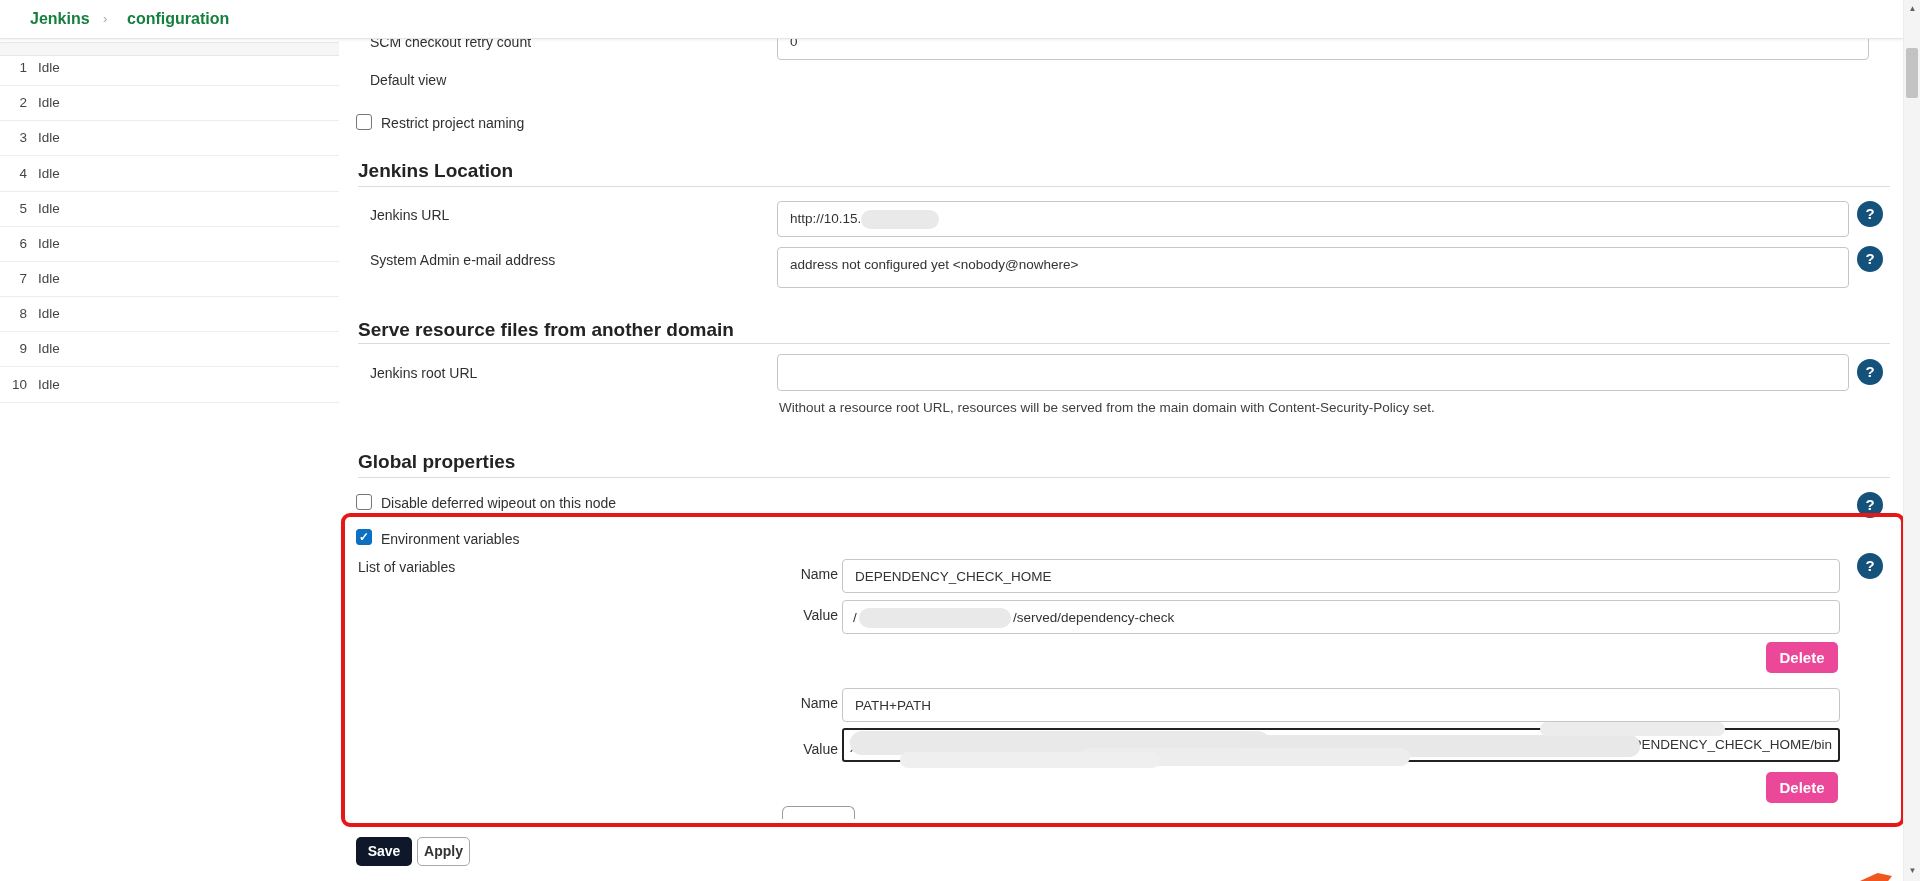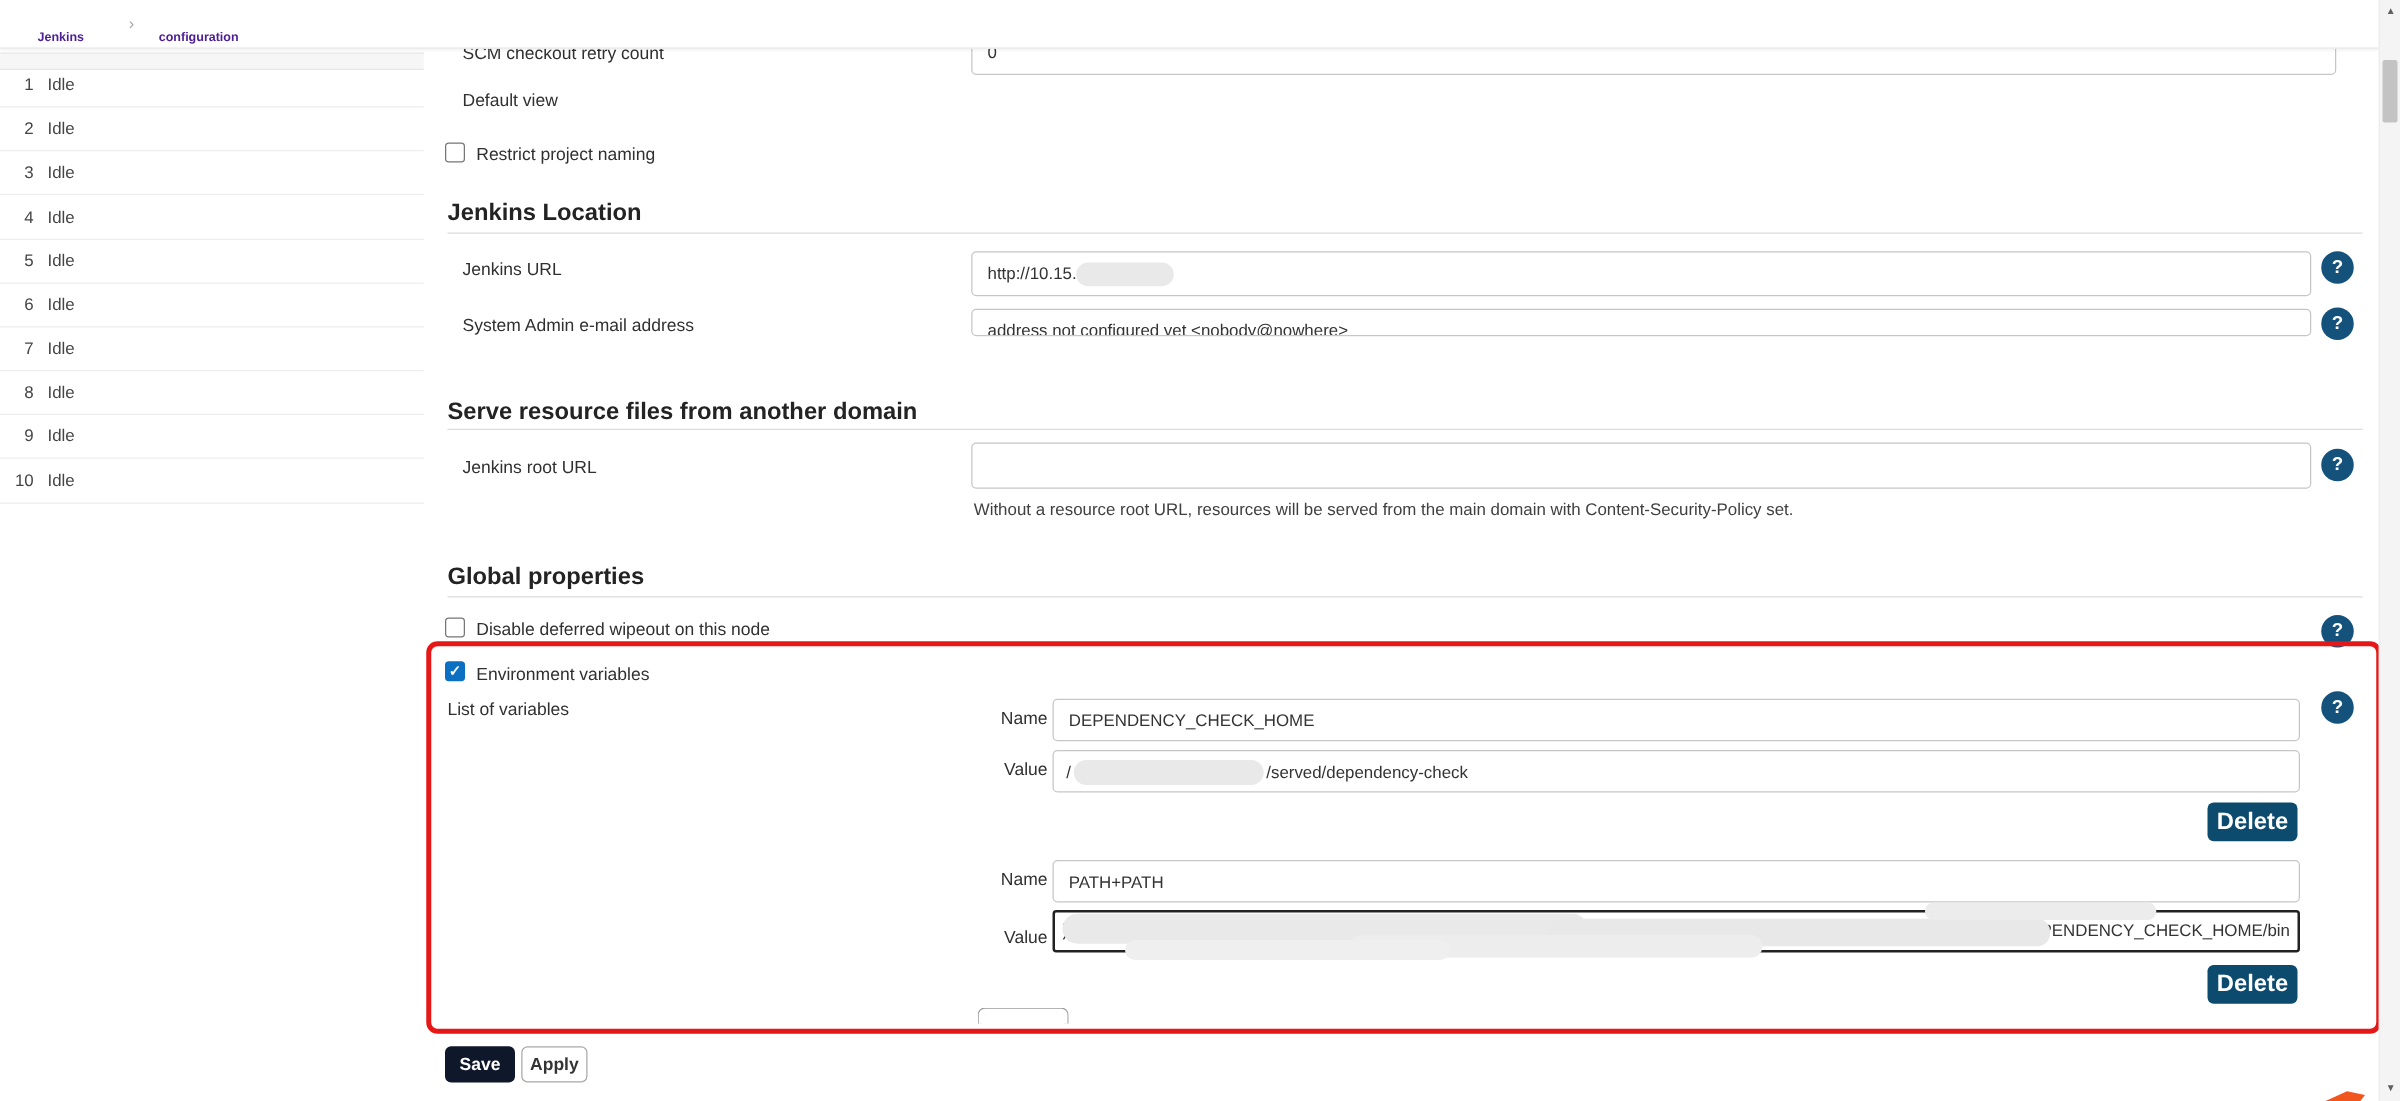--- a/index.html
+++ b/index.html
@@ -2,21 +2,21 @@
 <html><head>
 <meta charset="utf-8">
 <style>
   html,body{margin:0;padding:0;background:#fff;}
   .screen{position:relative;width:1920px;height:881px;background:#fff;overflow:hidden;
           font-family:"Liberation Sans",sans-serif;color:#303030;}
 
   
   .topbar{position:absolute;left:0;top:0;width:1903px;height:38px;background:#fff;
           border-bottom:1px solid #e6e6e6;box-shadow:0 1px 3px rgba(0,0,0,.07);z-index:30;}
-  .crumb{position:absolute;top:12px;height:38px;line-height:38px;font-weight:bold;font-size:10px;color:#4c1d95;}
+  .crumb{position:absolute;top:0;height:38px;line-height:38px;font-weight:bold;font-size:16px;color:#15803d;}
   .crumb-sep{position:absolute;top:0;height:38px;line-height:38px;font-size:13px;color:#a6a6a6;}
 
   
   .side-band{position:absolute;left:0;top:42px;width:339px;height:12px;background:#f6f6f6;
              border-top:1px solid #e7e7e7;border-bottom:1px solid #e7e7e7;}
   .exec-row{position:absolute;left:0;width:339px;height:35px;line-height:35px;
             border-bottom:1px solid #ededed;font-size:13.5px;color:#454545;cursor:pointer;}
   .exec-num{display:inline-block;width:27px;text-align:right;}
   .exec-status{margin-left:11px;}
 
@@ -31,22 +31,22 @@
        border-right:2px solid #333;border-bottom:2px solid #333;transform:rotate(45deg);}
   .help{position:absolute;width:26px;height:26px;border-radius:50%;background:#14527c;color:#fff;
         font-weight:bold;font-size:15px;text-align:center;line-height:26px;cursor:pointer;}
   .cbx{position:absolute;width:16px;height:16px;border:1px solid #767676;border-radius:3px;
        background:#fff;box-sizing:border-box;cursor:pointer;}
   .cbx.checked{background:#0b6fc2;border-color:#0b6fc2;color:#fff;font-size:12px;
        text-align:center;line-height:15px;font-weight:bold;}
   .note{position:absolute;font-size:13.5px;color:#404040;}
   .blur{position:absolute;background:#e9e9e9;border-radius:10px;z-index:6;}
   .row-label{position:absolute;width:82px;text-align:right;font-size:14px;color:#303030;height:18px;line-height:18px;}
-  .del-btn{position:absolute;width:72px;height:31px;background:#0c4a6e;border-radius:5px;color:#fff;
-       font-weight:bold;font-size:19px;text-align:center;line-height:31px;cursor:pointer;z-index:7;}
+  .del-btn{position:absolute;width:72px;height:31px;background:#ec4899;border-radius:5px;color:#fff;
+       font-weight:bold;font-size:15px;text-align:center;line-height:31px;cursor:pointer;z-index:7;}
   .redbox{position:absolute;left:341px;top:513px;width:1556px;height:306px;
        border:4px solid #e61717;border-radius:9px;z-index:20;pointer-events:none;}
   .btn-save{position:absolute;left:356px;top:837px;width:56px;height:29px;background:#0f172a;border-radius:5px;
        color:#fff;font-weight:bold;font-size:14px;text-align:center;line-height:29px;cursor:pointer;}
   .btn-apply{position:absolute;left:417px;top:837px;width:53px;height:29px;background:#fff;border:1px solid #a8a8a8;
        border-radius:5px;color:#333;font-weight:bold;font-size:14px;text-align:center;line-height:27px;
        box-sizing:border-box;cursor:pointer;}
   .add-frag{position:absolute;left:782px;top:806px;width:71px;height:12px;background:#fff;
        border:1.5px solid #9b9b9b;border-bottom:none;border-radius:6px 6px 0 0;z-index:5;}
 
@@ -98,21 +98,21 @@
   <div class="rule" style="top:186px;"></div>
 
   <div class="lbl" style="left:370px;top:206px;">Jenkins URL</div>
   <div class="inp" style="left:777px;top:201px;width:1072px;height:36px;">
     <span>http://10.15.</span>
     <span class="blur" style="left:83px;top:8px;width:78px;height:19px;"></span>
   </div>
   <div class="help" style="left:1857px;top:201px;">?</div>
 
   <div class="lbl" style="left:370px;top:251px;">System Admin e-mail address</div>
-  <div class="inp" style="left:777px;top:247px;width:1072px;height:22px;">
+  <div class="inp" style="left:777px;top:247px;width:1072px;height:41px;">
     <span>address not configured yet &lt;nobody@nowhere&gt;</span>
   </div>
   <div class="help" style="left:1857px;top:246px;">?</div>
 
   <div class="heading" style="left:358px;top:318px;">Serve resource files from another domain</div>
   <div class="rule" style="top:343px;"></div>
 
   <div class="lbl" style="left:370px;top:364px;">Jenkins root URL</div>
   <div class="inp" style="left:777px;top:354px;width:1072px;height:37px;">
     <span></span>

